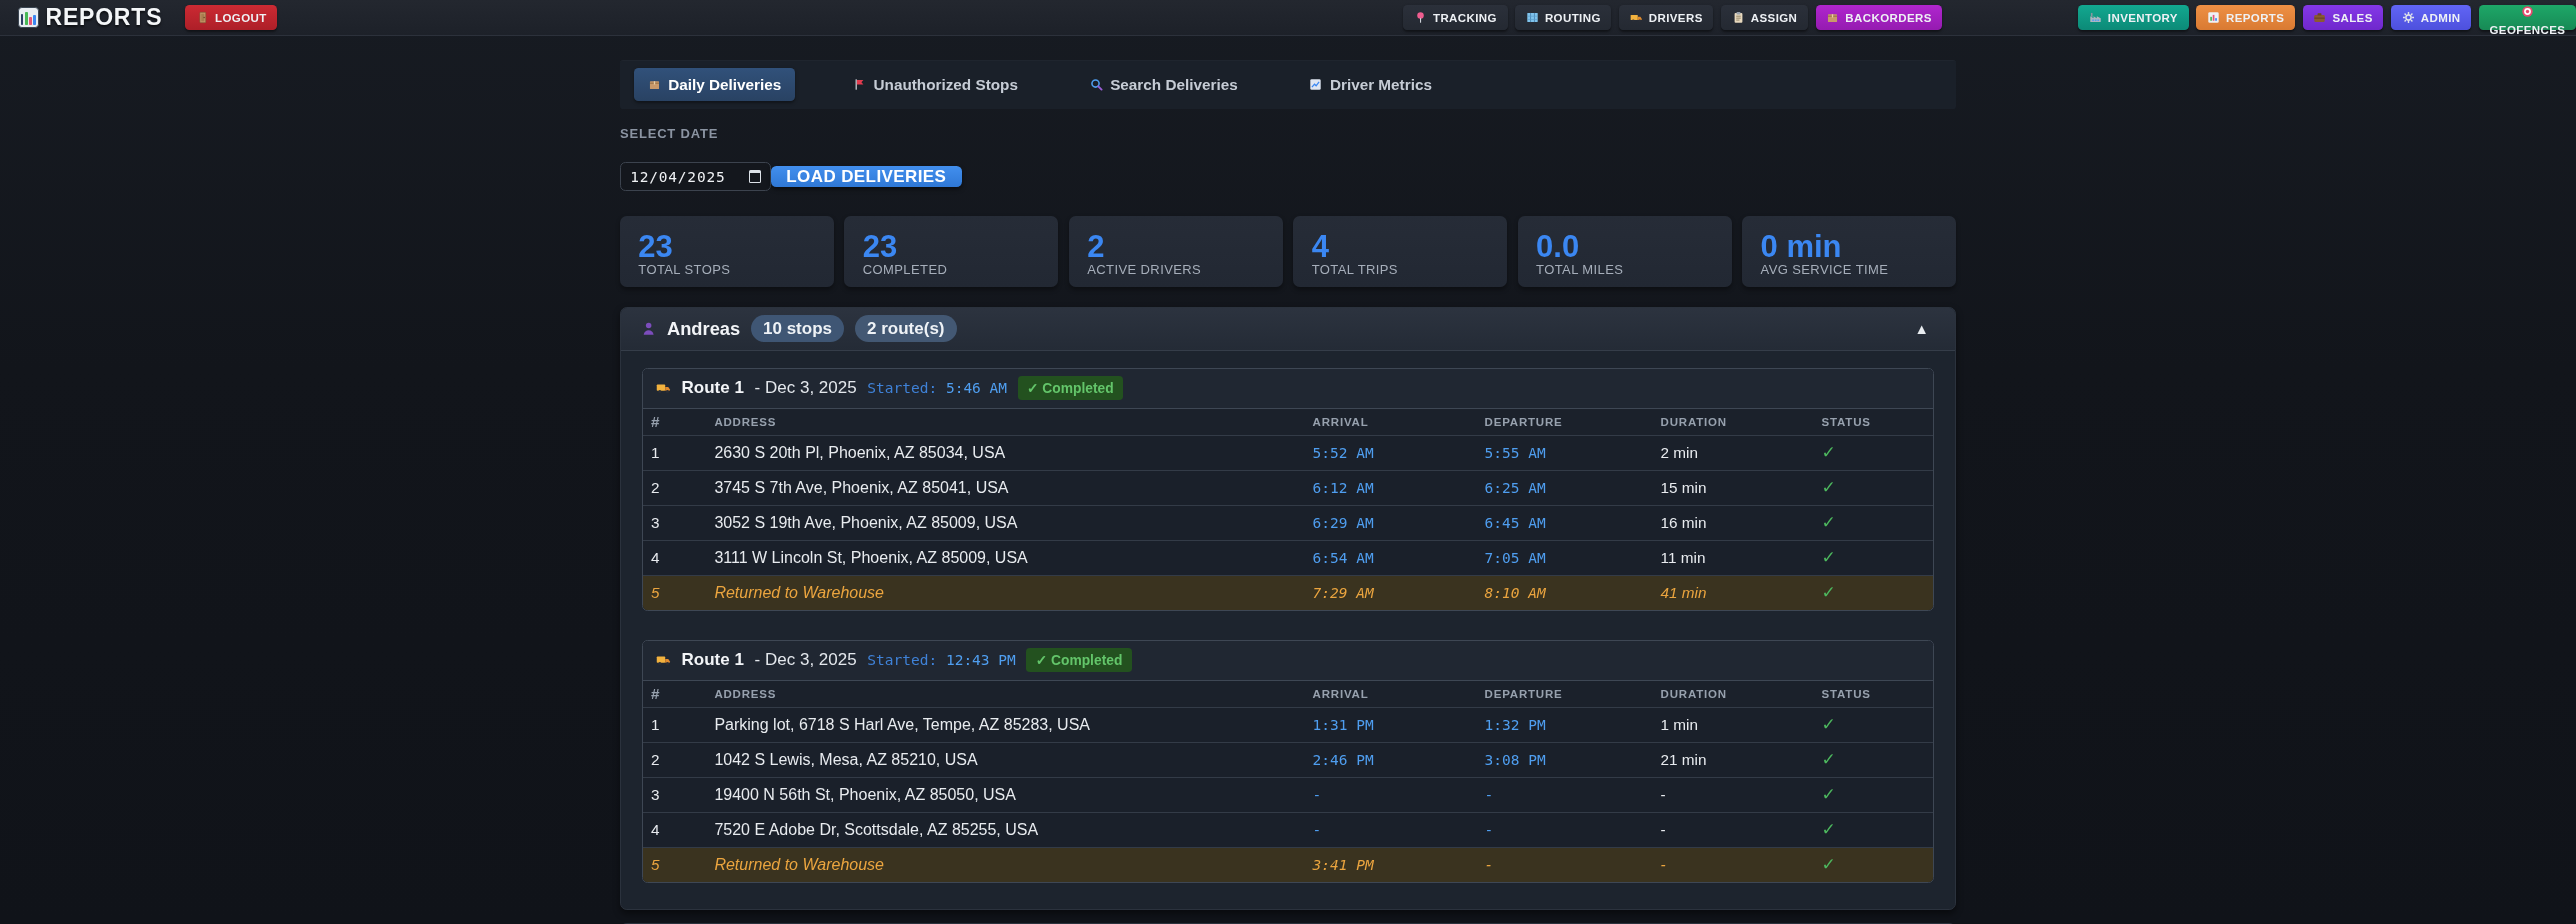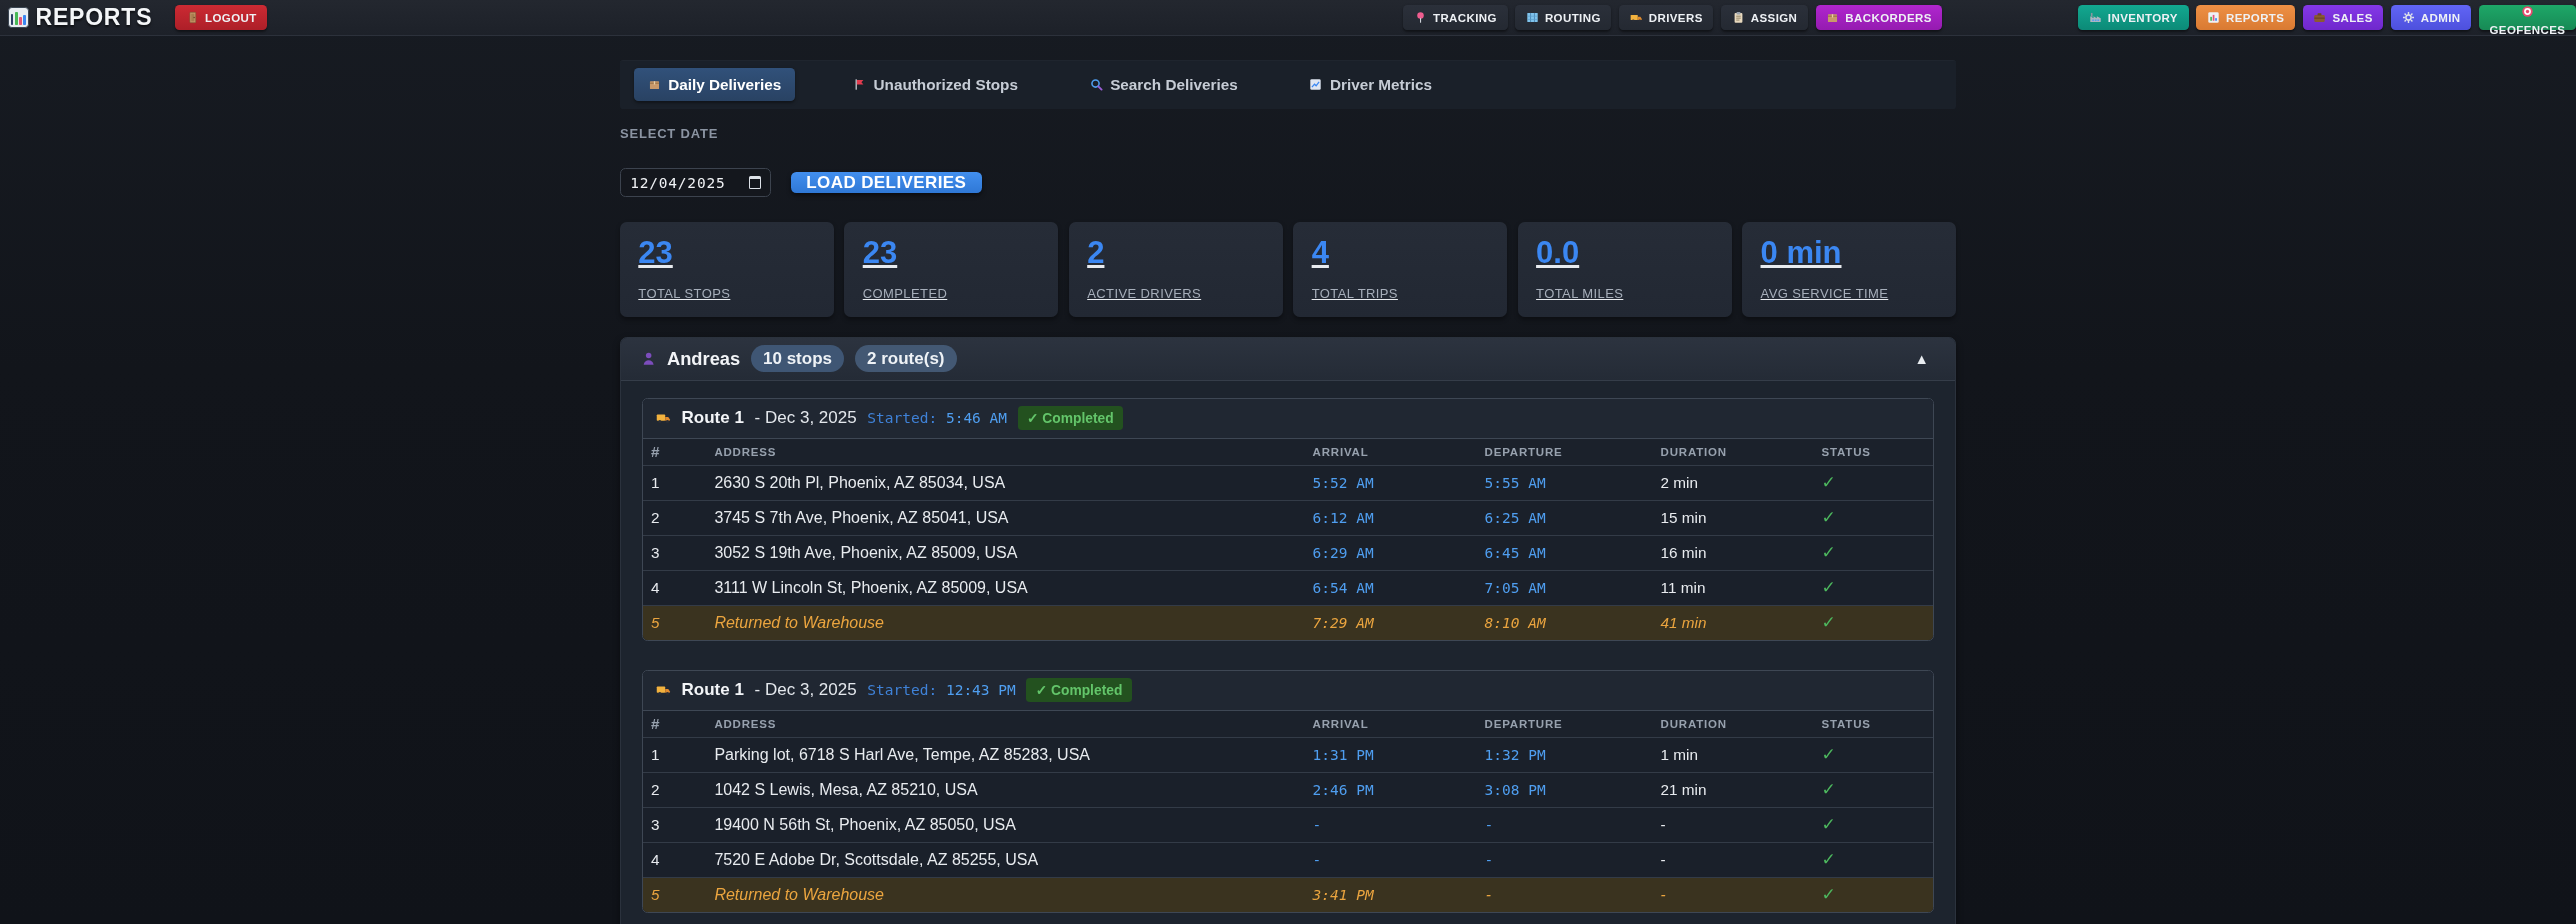--- a/index.html
+++ b/index.html
@@ -8,21 +8,21 @@
     font-family:"Liberation Sans", sans-serif;
     background:linear-gradient(180deg,#171b22 0%,#12151b 40%,#101319 100%);
     color:#e8ebef;
   }
 
   
   .navbar {
     height:36px; width:100%;
     background:linear-gradient(180deg,#23272f,#1d2129);
     border-bottom:0.8px solid #2c313b;
-    display:flex; align-items:center; padding-left:8px;
+    display:flex; align-items:center; padding-left:18px;
   }
   .brand { display:flex; align-items:center; gap:6.9px; }
   .brand-title {
     font-size:23px; font-weight:bold; color:#f4f6f8; letter-spacing:0.8px;
     text-shadow:0 1.5px 2.3px rgba(0,0,0,.6);
   }
   .logo-box { width:20.6px; height:20.6px; background:#e9edf2; border:1.5px solid #3a4552;
     border-radius:3.8px; display:flex; align-items:flex-end; justify-content:center; gap:1.5px; padding:2.3px 1.5px; }
   .logo-bar { width:3.1px; border-radius:0.8px; }
   .nav-btn {
@@ -58,43 +58,43 @@
     display:flex; align-items:center; gap:7.6px; cursor:pointer;
     font-size:15.3px; font-weight:bold; color:#c6ccd5;
     padding:7.6px 13.8px; border-radius:4.6px; background:transparent; border:none;
     font-family:"Liberation Sans", sans-serif;
   }
   .tab.active { background:linear-gradient(180deg,#31517a,#294263); color:#ffffff; box-shadow:0 1.5px 3.1px rgba(0,0,0,.4); }
 
   
   .filters { margin-top:17px; }
   .filter-label { font-size:13px; color:#8b94a2; letter-spacing:0.8px; font-weight:bold; }
-  .filter-row { margin-top:27px; display:flex; align-items:center; gap:20px; }
+  .filter-row { margin-top:21px; display:flex; align-items:center; }
   .date-wrap {
     width:151px; height:29px; background:#14171d; border:0.8px solid #3c434e; border-radius:5.4px;
     display:flex; align-items:center; padding:0 9.2px;
   }
   .date-input {
     background:transparent; border:none; outline:none; color:#f0f2f5; width:107px;
     font-family:"DejaVu Sans Mono", monospace; font-size:14.5px; letter-spacing:0.8px;
   }
   .cal-icon { margin-left:auto; width:11.5px; height:12.2px; border:1.5px solid #dde2e8; border-top-width:3.8px; border-radius:1.5px; cursor:pointer; }
   .load-btn {
     height:21px; padding:0 15.3px; border:none; border-radius:5.4px; cursor:pointer;
     background:linear-gradient(180deg,#428fee,#2f78d6); color:#fff;
     font-family:Liberation Sans, sans-serif; font-size:17px; font-weight:bold; letter-spacing:0.4px;
     box-shadow:0 2.3px 4.6px rgba(0,0,0,.5);
   }
 
   
   .stats { margin-top:24.5px; display:grid; grid-template-columns:repeat(6,1fr); gap:10.7px; }
   .stat-card {
-    background:linear-gradient(180deg,#262c37,#222833); border-radius:6.9px; height:95px;
+    background:linear-gradient(180deg,#262c37,#222833); border-radius:6.9px; height:71px;
     padding:15.3px 18.3px; box-shadow:0 2.3px 4.6px rgba(0,0,0,.35);
-    display:flex; flex-direction:column; justify-content:space-between;text-decoration:underline;
+    display:flex; flex-direction:column; justify-content:space-between;
   }
   .stat-value { font-size:31px; font-weight:bold; color:#3b87f2; line-height:1; }
   .stat-label { font-size:13px; color:#a6aeba; letter-spacing:0.4px; }
 
   
   .driver-card {
     margin-top:20px; background:#1d242e; border:0.8px solid #2b323d; border-radius:6.9px;
     box-shadow:0 3.1px 7.6px rgba(0,0,0,.45); overflow:hidden;
   }
   .driver-header {

